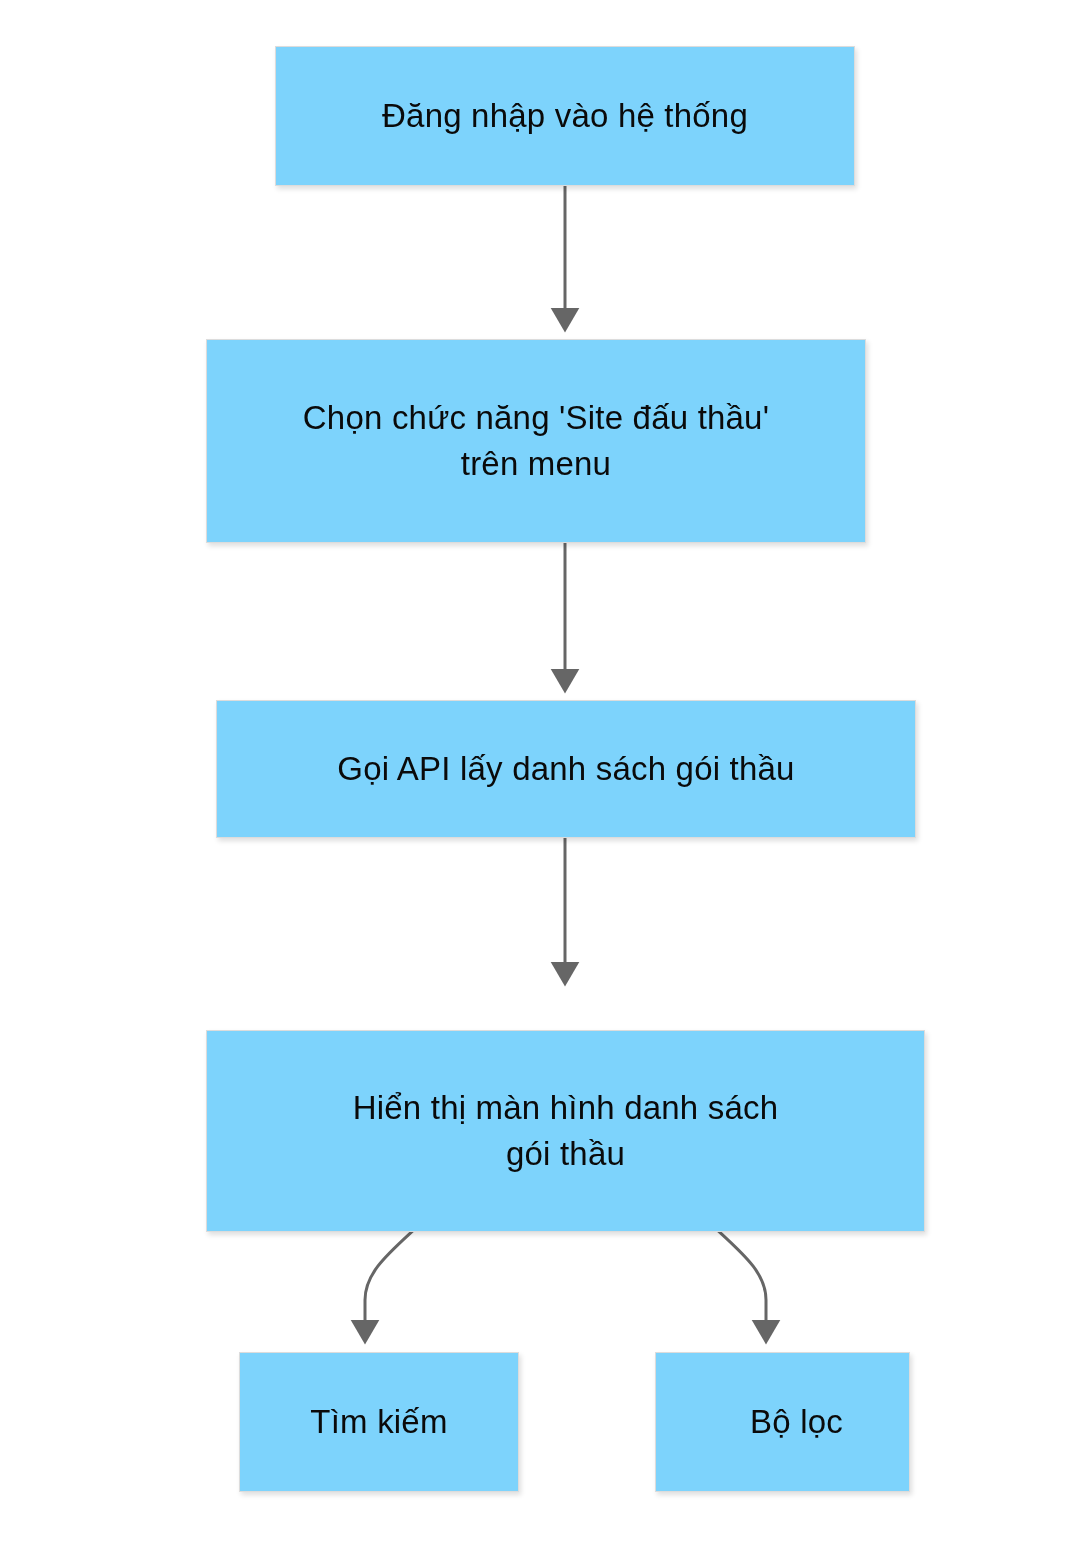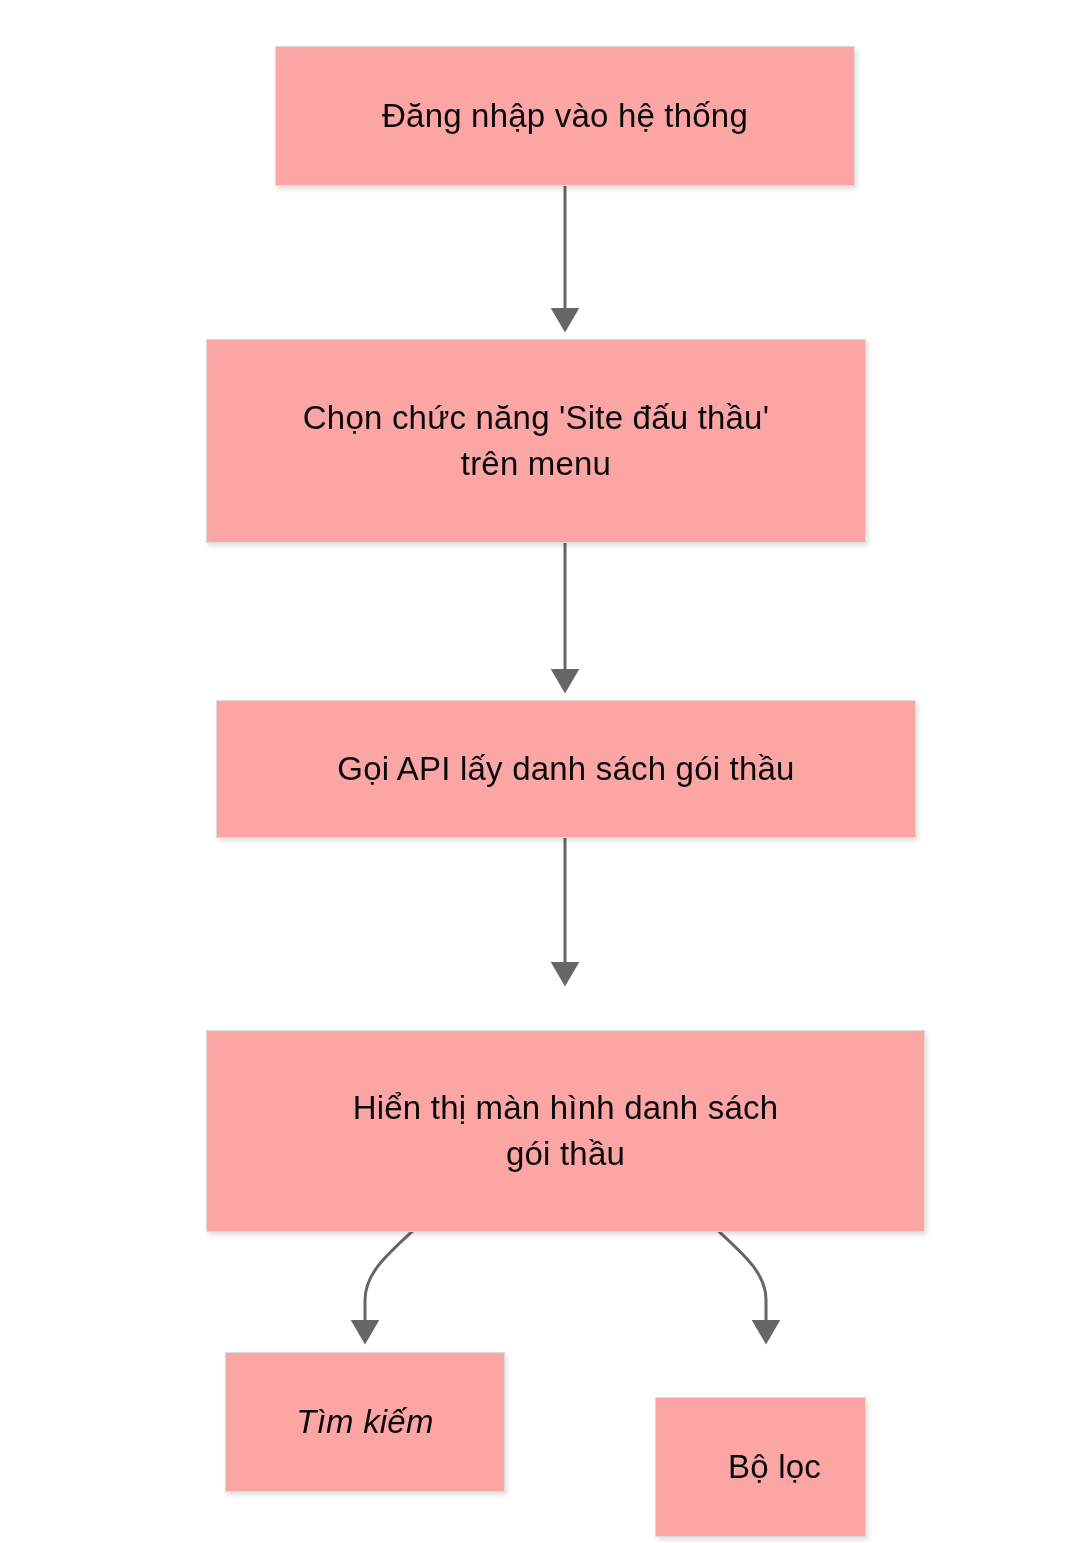--- a/index.html
+++ b/index.html
@@ -23,21 +23,21 @@
     position: absolute;
     left: 0;
     top: 0;
     width: 1090px;
     height: 1543px;
     pointer-events: none;
   }
   .node {
     position: absolute;
     box-sizing: border-box;
-    background: #fca5a5;
+    background: #7dd3fc;
     border: 1px solid #dcdcdc;
     box-shadow: 2px 3px 5px rgba(0,0,0,0.13);
     display: flex;
     align-items: center;
     justify-content: center;
     text-align: center;
   }
   .node-label {
     color: #0a0a0a;
     font-size: 33px;
@@ -92,21 +92,21 @@
 
   <div class="node" style="left:216px; top:700px; width:700px; height:138px;text-align:right;">
     <span class="node-label">Gọi API lấy danh sách gói thầu</span>
   </div>
 
   <div class="node" style="left:206px; top:1030px; width:719px; height:202px;">
     <span class="node-label">Hiển thị màn hình danh sách
 gói thầu</span>
   </div>
 
-  <div class="node" style="left:225px; top:1352px; width:280px; height:140px;font-style:italic;">
+  <div class="node" style="left:239px; top:1352px; width:280px; height:140px;">
     <span class="node-label">Tìm kiếm</span>
   </div>
 
-  <div class="node" style="left:655px; top:1397px; width:211px; height:140px;padding-left:28px;">
+  <div class="node" style="left:655px; top:1352px; width:255px; height:140px;padding-left:28px;">
     <span class="node-label">Bộ lọc</span>
   </div>
 
 </div>
 
 </body></html>

